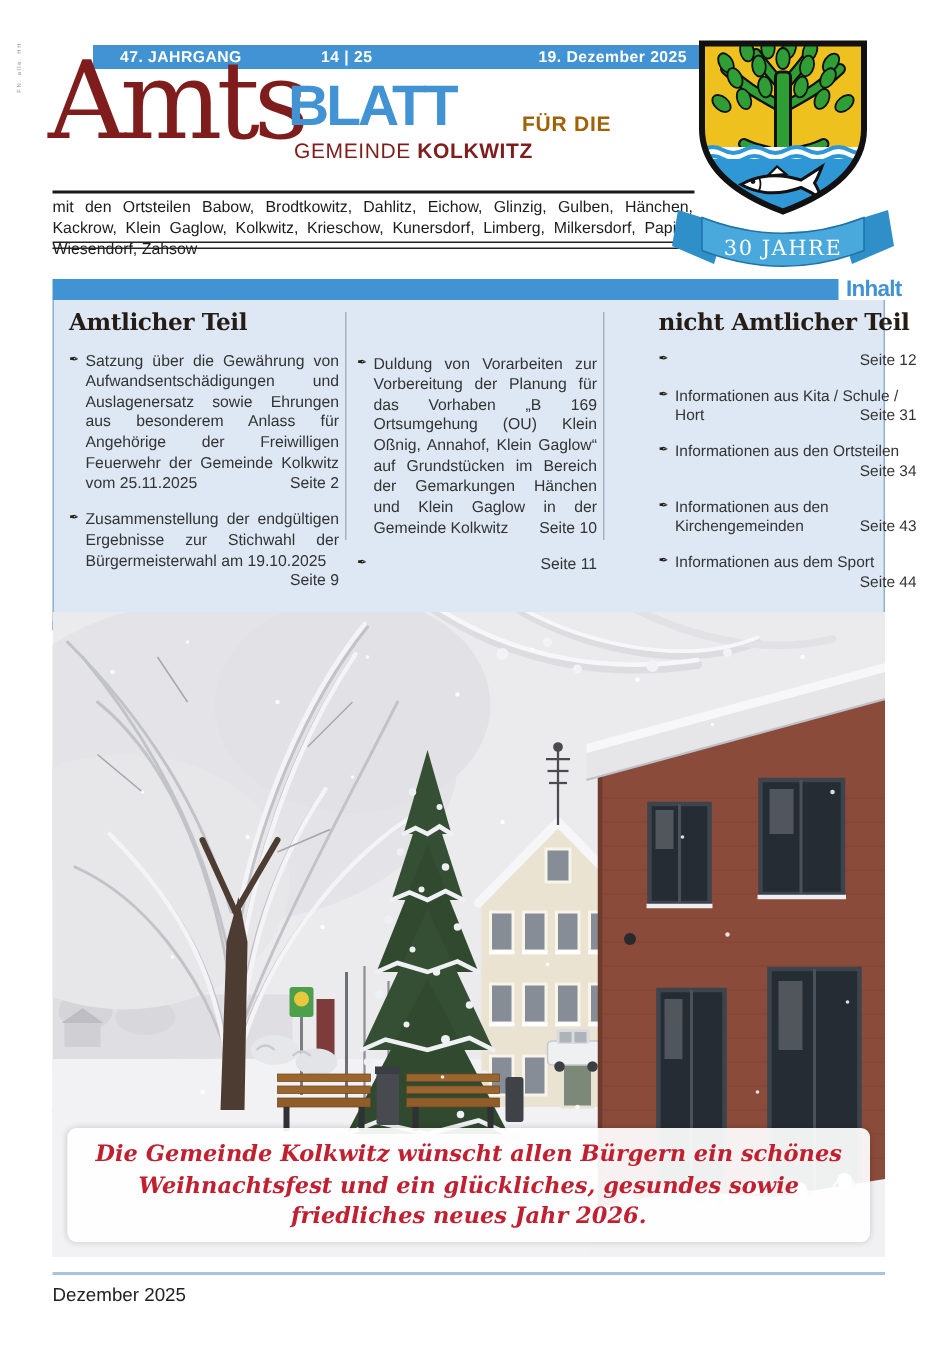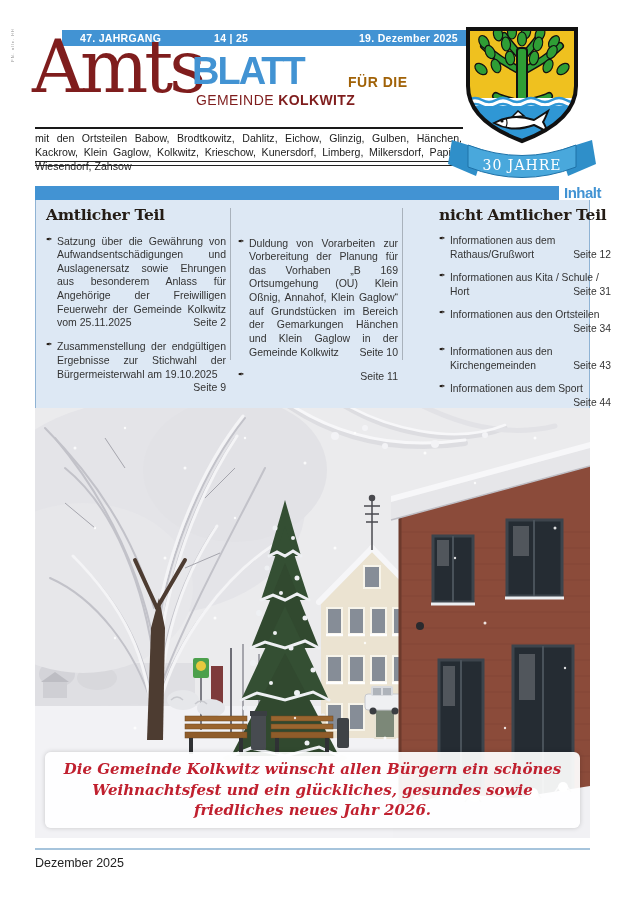--- a/index.html
+++ b/index.html
@@ -171,21 +171,21 @@
       <p class="toc-item"><span class="blt">✒</span><span>Zusammenstellung der endgültigen Ergebnisse zur Stichwahl der Bürgermeisterwahl am 19.10.2025</span><span class="pg">Seite 9</span></p>
     </div>
 
     <div class="toc-col col-b">
       <p class="toc-item"><span class="blt">✒</span><span>Duldung von Vorarbeiten zur Vorbereitung der Planung für das Vorhaben „B 169 Ortsumgehung (OU) Klein Oßnig, Annahof, Klein Gaglow“ auf Grundstücken im Bereich der Gemarkungen Hänchen und Klein Gaglow in der Gemeinde Kolkwitz</span><span class="pg">Seite 10</span></p>
       <p class="toc-item"><span class="blt">✒</span><span class="pg">Seite 11</span></p>
     </div>
 
     <div class="toc-col col-c">
       <h2 class="toc-h">nicht Amtlicher Teil</h2>
-      <p class="toc-item"><span class="blt">✒</span><span>Informationen aus dem Rathaus/Grußwort</span><span class="pg">Seite 12</span></p>
+      <p class="toc-item"><span class="blt">✒</span><span class="pg">Seite 12</span></p>
       <p class="toc-item"><span class="blt">✒</span><span>Informationen aus Kita / Schule / Hort</span><span class="pg">Seite 31</span></p>
       <p class="toc-item"><span class="blt">✒</span><span>Informationen aus den Ortsteilen</span><span class="pg">Seite 34</span></p>
       <p class="toc-item"><span class="blt">✒</span><span>Informationen aus den Kirchengemeinden</span><span class="pg">Seite 43</span></p>
       <p class="toc-item"><span class="blt">✒</span><span>Informationen aus dem Sport</span><span class="pg">Seite 44</span></p>
     </div>
   </div>
 
   <svg class="photo" viewBox="0 0 555 430">
     <rect x="0" y="0" width="555" height="430" fill="#ebebed"></rect>
 

